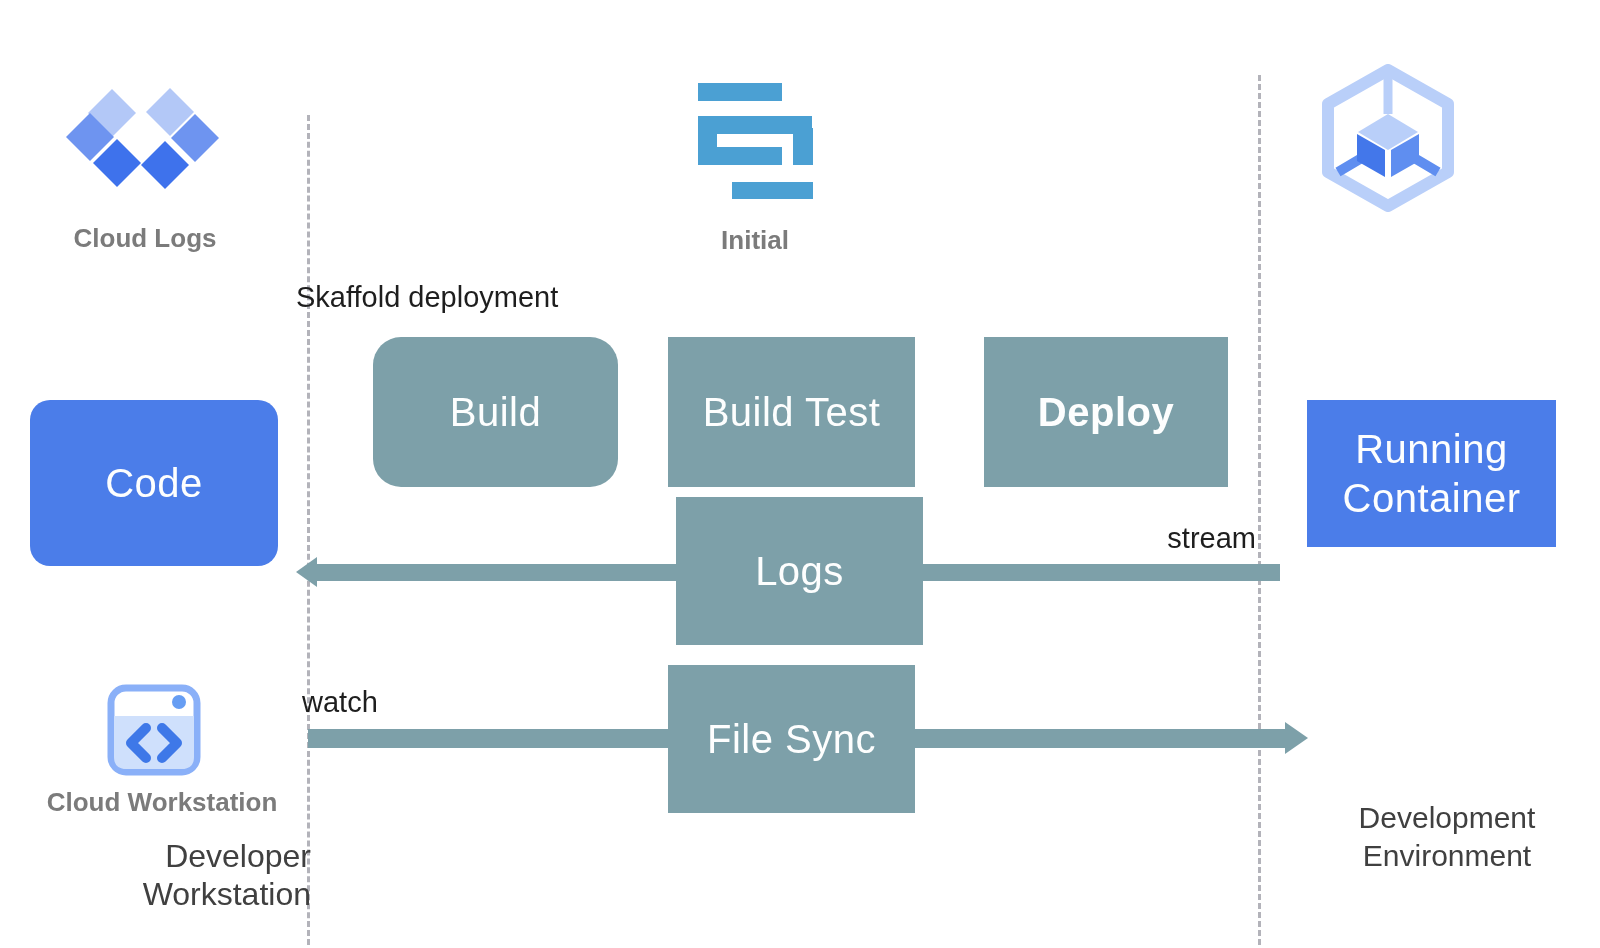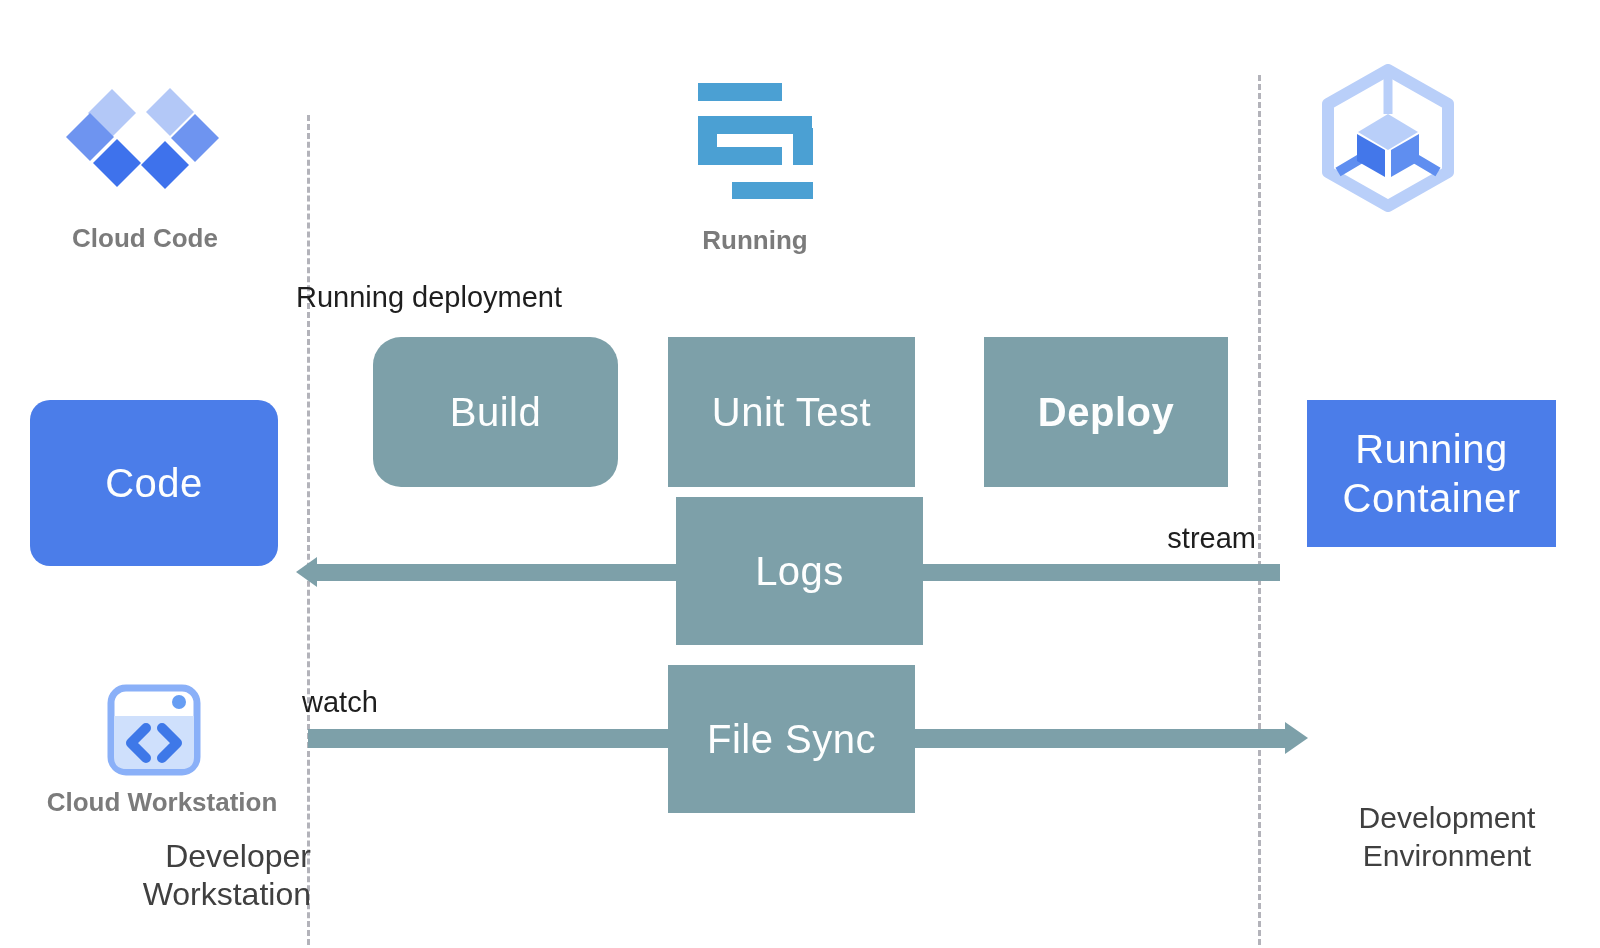--- a/index.html
+++ b/index.html
@@ -76,59 +76,59 @@
   <div class="ic ic-cloud-code">
     <svg width="170" height="115" viewBox="0 0 170 115" xmlns="http://www.w3.org/2000/svg">
       <path d="M57,4 L81,28 L57,52 L33,28 Z" fill="#b3c8f7"></path>
       <path d="M35,28 L59,52 L35,76 L11,52 Z" fill="#6e94f0"></path>
       <path d="M62,54 L86,78 L62,102 L38,78 Z" fill="#3e72ec"></path>
       <path d="M115,3 L139,27 L115,51 L91,27 Z" fill="#b3c8f7"></path>
       <path d="M140,29 L164,53 L140,77 L116,53 Z" fill="#6e94f0"></path>
       <path d="M110,56 L134,80 L110,104 L86,80 Z" fill="#3e72ec"></path>
     </svg>
   </div>
-  <div class="icon-caption cap-cloud-code">Cloud Code</div>
+  <div class="icon-caption cap-cloud-code">Cloud Logs</div>
 
   <div class="ic ic-skaffold">
     <svg width="115" height="116" viewBox="0 0 115 116" xmlns="http://www.w3.org/2000/svg">
       <rect x="0" y="0" width="84" height="18" fill="#4ba0d3"></rect>
       <rect x="0" y="33" width="114" height="18" fill="#4ba0d3"></rect>
       <rect x="0" y="33" width="19" height="49" fill="#4ba0d3"></rect>
       <rect x="95" y="45" width="20" height="37" fill="#4ba0d3"></rect>
       <rect x="0" y="64" width="84" height="18" fill="#4ba0d3"></rect>
       <rect x="34" y="99" width="81" height="17" fill="#4ba0d3"></rect>
     </svg>
   </div>
-  <div class="icon-caption cap-skaffold">Running</div>
+  <div class="icon-caption cap-skaffold">Initial</div>
 
   <div class="ic ic-gke">
     <svg width="132" height="148" viewBox="0 0 132 148" xmlns="http://www.w3.org/2000/svg">
       <polygon points="66,6 126,40 126,108 66,142 6,108 6,40" fill="none" stroke="#b9cff9" stroke-width="12" stroke-linejoin="round"></polygon>
       <line x1="66" y1="10" x2="66" y2="50" stroke="#b9cff9" stroke-width="9"></line>
       <line x1="16" y1="108" x2="38" y2="95" stroke="#5f8ef0" stroke-width="10"></line>
       <line x1="116" y1="108" x2="94" y2="95" stroke="#5f8ef0" stroke-width="10"></line>
       <polygon points="66,50 96,68 66,86 36,68" fill="#b9cff9"></polygon>
       <polygon points="35,70 63,86 63,113 35,97" fill="#4377ea"></polygon>
       <polygon points="97,70 69,86 69,113 97,97" fill="#5f8ef0"></polygon>
     </svg>
   </div>
 
-  <div class="note note-initial">Running deployment</div>
+  <div class="note note-initial">Skaffold deployment</div>
 
   <div class="bar bar-stream"></div>
   <div class="head head-left"></div>
   <div class="bar bar-watch"></div>
   <div class="head head-right"></div>
 
   <div class="note note-stream">stream</div>
   <div class="note note-watch">watch</div>
 
   <div class="box blue box-code">Code</div>
   <div class="box teal box-build">Build</div>
-  <div class="box teal box-unit-test">Unit Test</div>
+  <div class="box teal box-unit-test">Build Test</div>
   <div class="box teal box-deploy">Deploy</div>
   <div class="box teal box-logs">Logs</div>
   <div class="box teal box-file-sync">File Sync</div>
   <div class="box blue box-running">Running Container</div>
 
   <div class="ic ic-workstation">
     <svg width="94" height="92" viewBox="0 0 94 92" xmlns="http://www.w3.org/2000/svg">
       <rect x="4" y="4" width="86" height="84" rx="15" fill="#ffffff" stroke="#8ab0f8" stroke-width="7"></rect>
       <path d="M7,32 H87 V73 Q87,85 75,85 H19 Q7,85 7,73 Z" fill="#cfe0fc"></path>
       <circle cx="72" cy="18" r="7" fill="#669df3"></circle>

